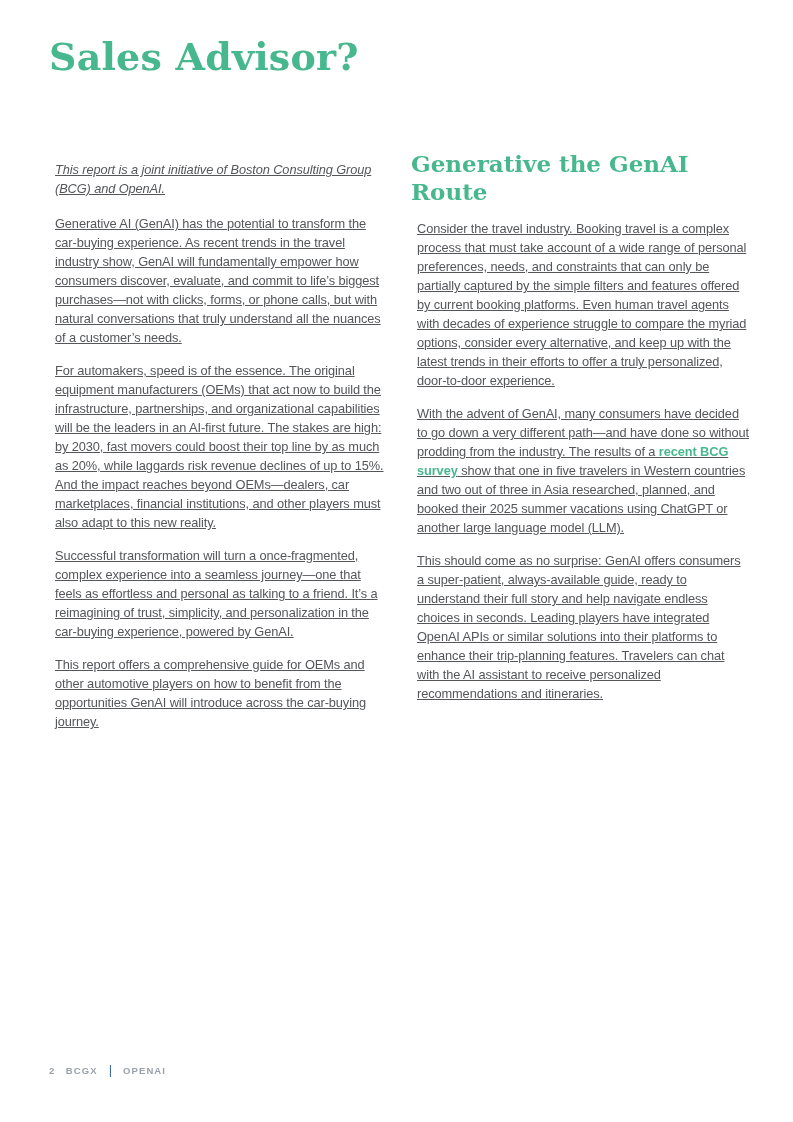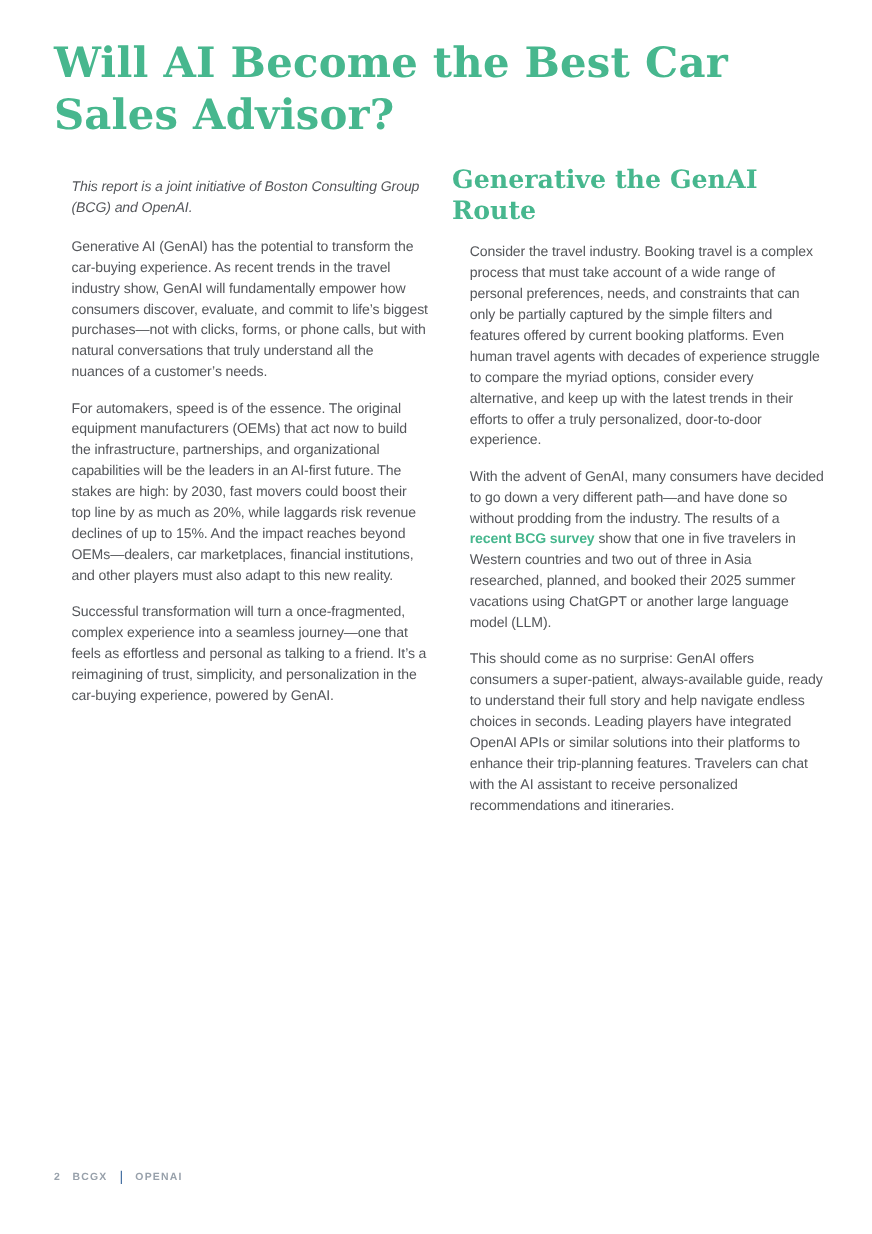--- a/index.html
+++ b/index.html
@@ -32,25 +32,26 @@
     position: absolute;
     left: 49px;
     top: 150px;
     width: 700px;
     display: flex;
     gap: 21px;
   }
   .col-left  { width: 341px; padding-top: 10px; }
   .col-right { width: 338px; }
   .body-par {
-    margin: 0 0 14px 16px;
+    margin: 0 0 14px 6px;
     font-size: 12.8px;
     line-height: 19px;
     letter-spacing: -0.1px;
     color: #54565a;
+    text-decoration: underline;
   }
   .intro-note {
     font-style: italic;
     margin-bottom: 16px;
   }
   .section-heading {
     margin: 0 0 13px 0;
     font-family: "DejaVu Serif", "Liberation Serif", serif;
     font-weight: 700;
     font-size: 23px;
@@ -84,31 +85,31 @@
     line-height: 1;
     transform: translateY(-1px);
   }
 </style>
 </head>
 <body>
 
 <div class="page">
 
   <h1 class="page-title">
-    <span>Will AI Become the Best Car</span>
     <span>Sales Advisor?</span>
   </h1>
 
   <div class="columns">
 
     <div class="col-left">
       <p class="body-par intro-note">This report is a joint initiative of Boston Consulting Group (BCG) and OpenAI.</p>
       <p class="body-par">Generative AI (GenAI) has the potential to transform the car-buying experience. As recent trends in the travel industry show, GenAI will fundamentally empower how consumers discover, evaluate, and commit to life’s biggest purchases—not with clicks, forms, or phone calls, but with natural conversations that truly understand all the nuances of a customer’s needs.</p>
       <p class="body-par">For automakers, speed is of the essence. The original equipment manufacturers (OEMs) that act now to build the infrastructure, partnerships, and organizational capabilities will be the leaders in an AI-first future. The stakes are high: by 2030, fast movers could boost their top line by as much as 20%, while laggards risk revenue declines of up to 15%. And the impact reaches beyond OEMs—dealers, car marketplaces, financial institutions, and other players must also adapt to this new reality.</p>
       <p class="body-par">Successful transformation will turn a once-fragmented, complex experience into a seamless journey—one that feels as effortless and personal as talking to a friend. It’s a reimagining of trust, simplicity, and personalization in the car-buying experience, powered by GenAI.</p>
+      <p class="body-par">This report offers a comprehensive guide for OEMs and other automotive players on how to benefit from the opportunities GenAI will introduce across the car-buying journey.</p>
     </div>
 
     <div class="col-right">
       <h2 class="section-heading">Generative the GenAI Route</h2>
       <p class="body-par">Consider the travel industry. Booking travel is a complex process that must take account of a wide range of personal preferences, needs, and constraints that can only be partially captured by the simple filters and features offered by current booking platforms. Even human travel agents with decades of experience struggle to compare the myriad options, consider every alternative, and keep up with the latest trends in their efforts to offer a truly personalized, door-to-door experience.</p>
       <p class="body-par">
         <span>With the advent of GenAI, many consumers have decided to go down a very different path—and have done so without prodding from the industry. The results of a </span><a class="inline-link">recent BCG survey</a><span> show that one in five travelers in Western countries and two out of three in Asia researched, planned, and booked their 2025 summer vacations using ChatGPT or another large language model (LLM).</span>
       </p>
       <p class="body-par">This should come as no surprise: GenAI offers consumers a super-patient, always-available guide, ready to understand their full story and help navigate endless choices in seconds. Leading players have integrated OpenAI APIs or similar solutions into their platforms to enhance their trip-planning features. Travelers can chat with the AI assistant to receive personalized recommendations and itineraries.</p>
     </div>

